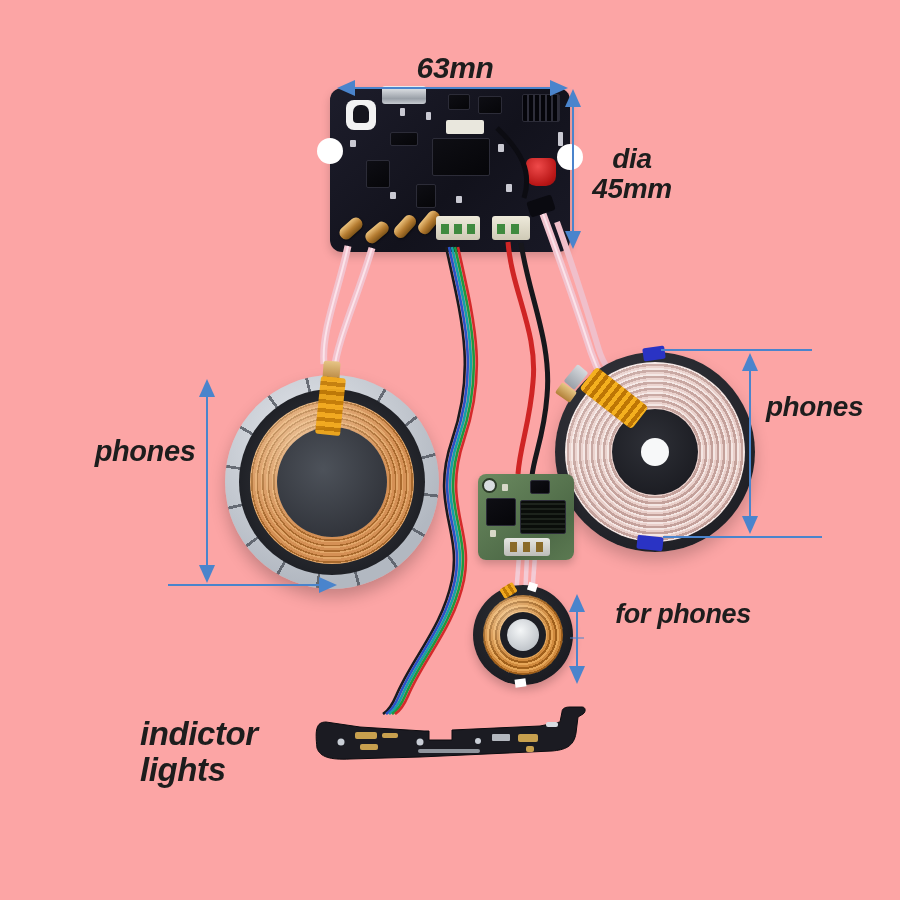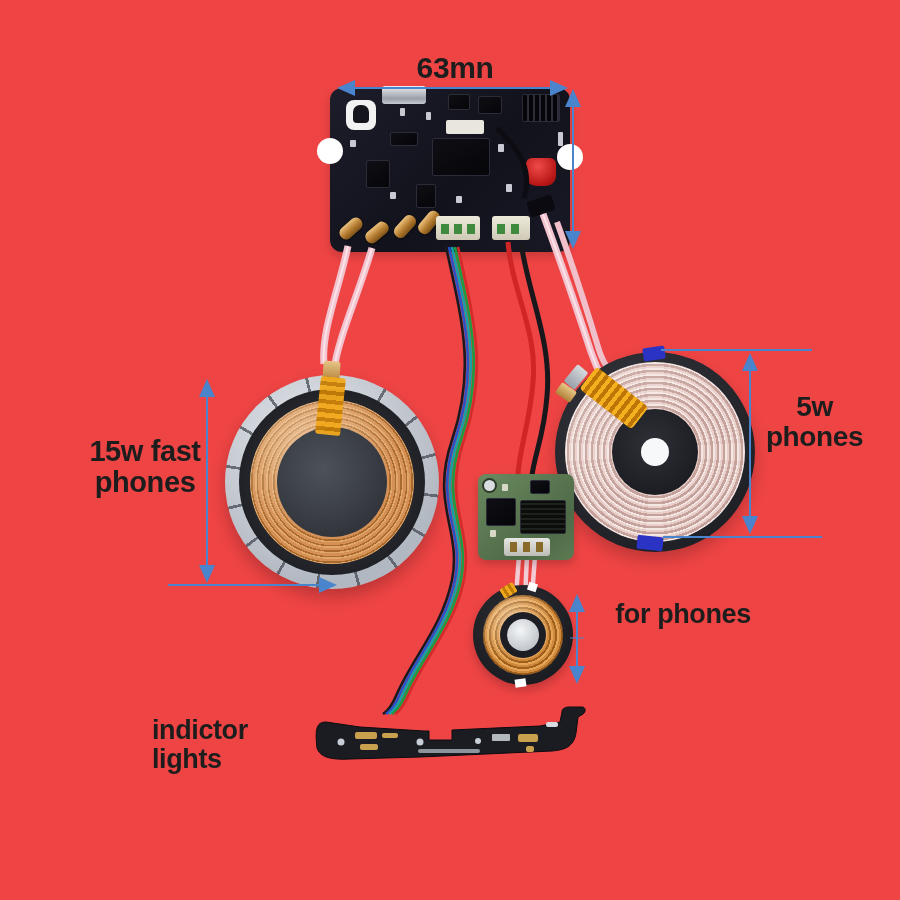--- a/index.html
+++ b/index.html
@@ -1,17 +1,17 @@
 <!DOCTYPE html>
 <html><head>
 <meta charset="utf-8">
 <style>
   html,body{margin:0;padding:0;background:#fff;}
-  .canvas{position:relative;width:900px;height:900px;background:#ef4444;overflow:hidden;
-          font-family:"Liberation Sans",sans-serif;}
+  .canvas{position:relative;width:900px;height:900px;background:#fca5a5;overflow:hidden;
+          font-family:"Liberation Sans",sans-serif;font-style:italic;}
   .layer{position:absolute;left:0;top:0;}
   
   .lbl{position:absolute;color:#1d1d1d;font-weight:700;letter-spacing:-0.4px;
        text-align:center;line-height:1.08;z-index:6;}
   .lbl span{display:block;}
   
   .pcb-main{position:absolute;left:330px;top:88px;width:240px;height:164px;z-index:1;
     background:linear-gradient(135deg,#1d1d2b 0%,#12121c 55%,#191926 100%);
     border-radius:12px;box-shadow:0 4px 10px rgba(0,0,0,.18);}
   .notch{position:absolute;width:26px;height:26px;border-radius:50%;background:#fff;}
@@ -234,29 +234,29 @@
       <line x1="750" y1="356" x2="750" y2="531" marker-start="url(#ah)" marker-end="url(#ah)"></line>
       <line x1="577" y1="597" x2="577" y2="681" marker-start="url(#ah)" marker-end="url(#ah)"></line>
       <line x1="570" y1="638" x2="584" y2="638" stroke-width="1"></line>
     </g>
   </svg>
 
   <div class="lbl" style="left:380px;top:52px;width:150px;font-size:30px;">
     <span>63mn</span>
   </div>
   <div class="lbl" style="left:576px;top:144px;width:112px;font-size:28px;">
+    <span>dia</span>
+    <span>45mm</span>
   </div>
   <div class="lbl" style="left:70px;top:436px;width:150px;font-size:29px;">
-    <span>15w fast</span>
     <span>phones</span>
   </div>
   <div class="lbl" style="left:752px;top:392px;width:125px;font-size:28px;">
-    <span>5w</span>
     <span>phones</span>
   </div>
   <div class="lbl" style="left:598px;top:600px;width:170px;font-size:27px;">
     <span>for phones</span>
   </div>
-  <div class="lbl" style="left:152px;top:716px;width:170px;font-size:27px;text-align:left;">
+  <div class="lbl" style="left:140px;top:716px;width:170px;font-size:33px;text-align:left;">
     <span>indictor lights</span>
   </div>
 
 </div>
 
 </body></html>

